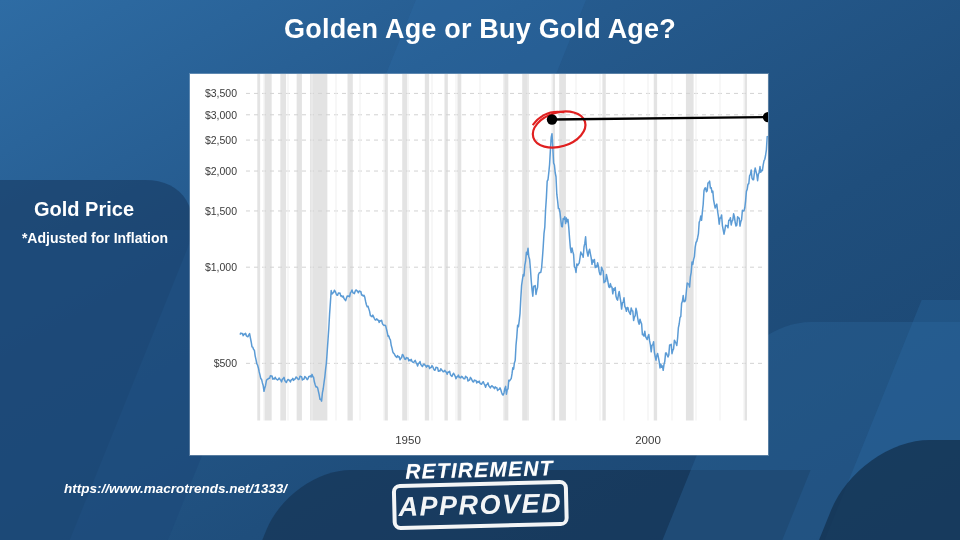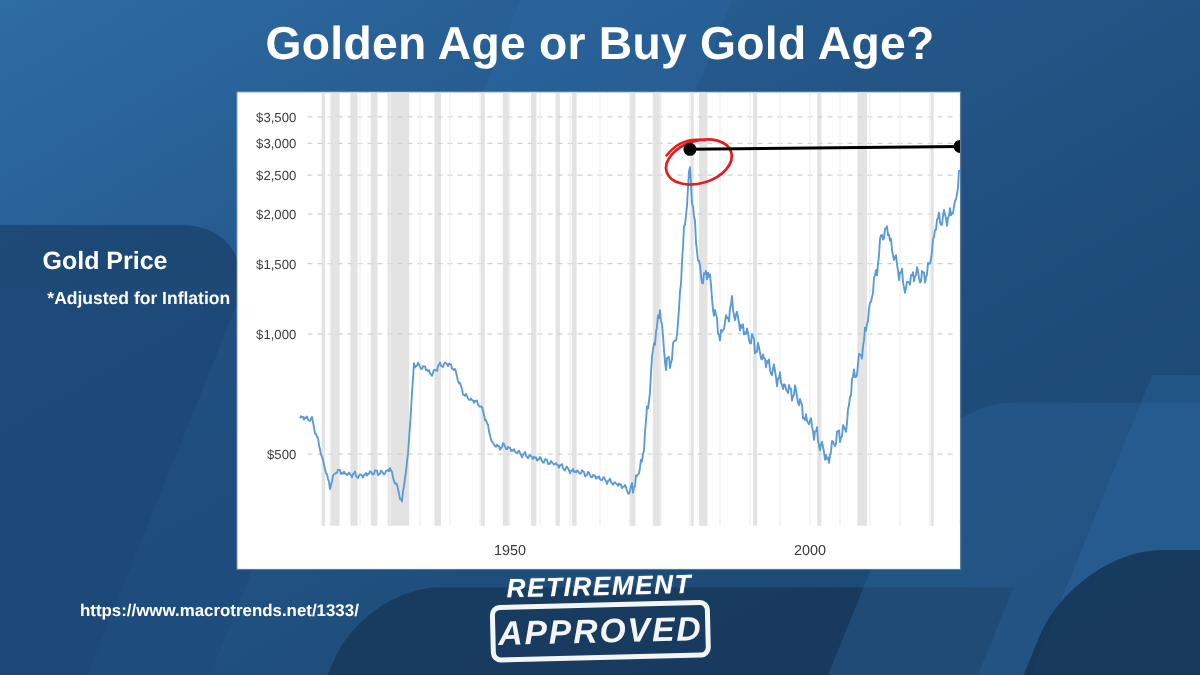--- a/index.html
+++ b/index.html
@@ -74,54 +74,55 @@
     transform: skewX(-22deg);
   }
 
   
   #title {
     position: absolute;
     left: 0; top: 14px;
     width: 960px;
     text-align: center;
     color: #FFFFFF;
-    font-size: 37px;
+    font-size: 27px;
     font-weight: bold;
     letter-spacing: .2px;
     font-family: "Liberation Sans", sans-serif;
   }
 
   
   #gold-price-label {
     position: absolute;
     left: 0; top: 198px;
     width: 168px;
     text-align: center;
     color: #FFFFFF;
     font-size: 20px;
     font-weight: bold;
   }
   #adj-label {
     position: absolute;
-    left: 16px; top: 230px;
+    left: 0; top: 230px;
     width: 190px;
     text-align: center;
     color: #FFFFFF;
     font-size: 14px;
     font-weight: bold;
   }
 
   
   #source-url {
     position: absolute;
     left: 64px; top: 478px;
     color: #FFFFFF;
     font-size: 13.5px;
     font-weight: bold;
     line-height: 22px;
+    font-style: italic;
   }
 
   
   #logo {
     position: absolute;
     left: 392px; top: 459px;
     width: 176px; height: 68px;
     transform: rotate(-1.4deg);
   }
   #logo .word1 {

